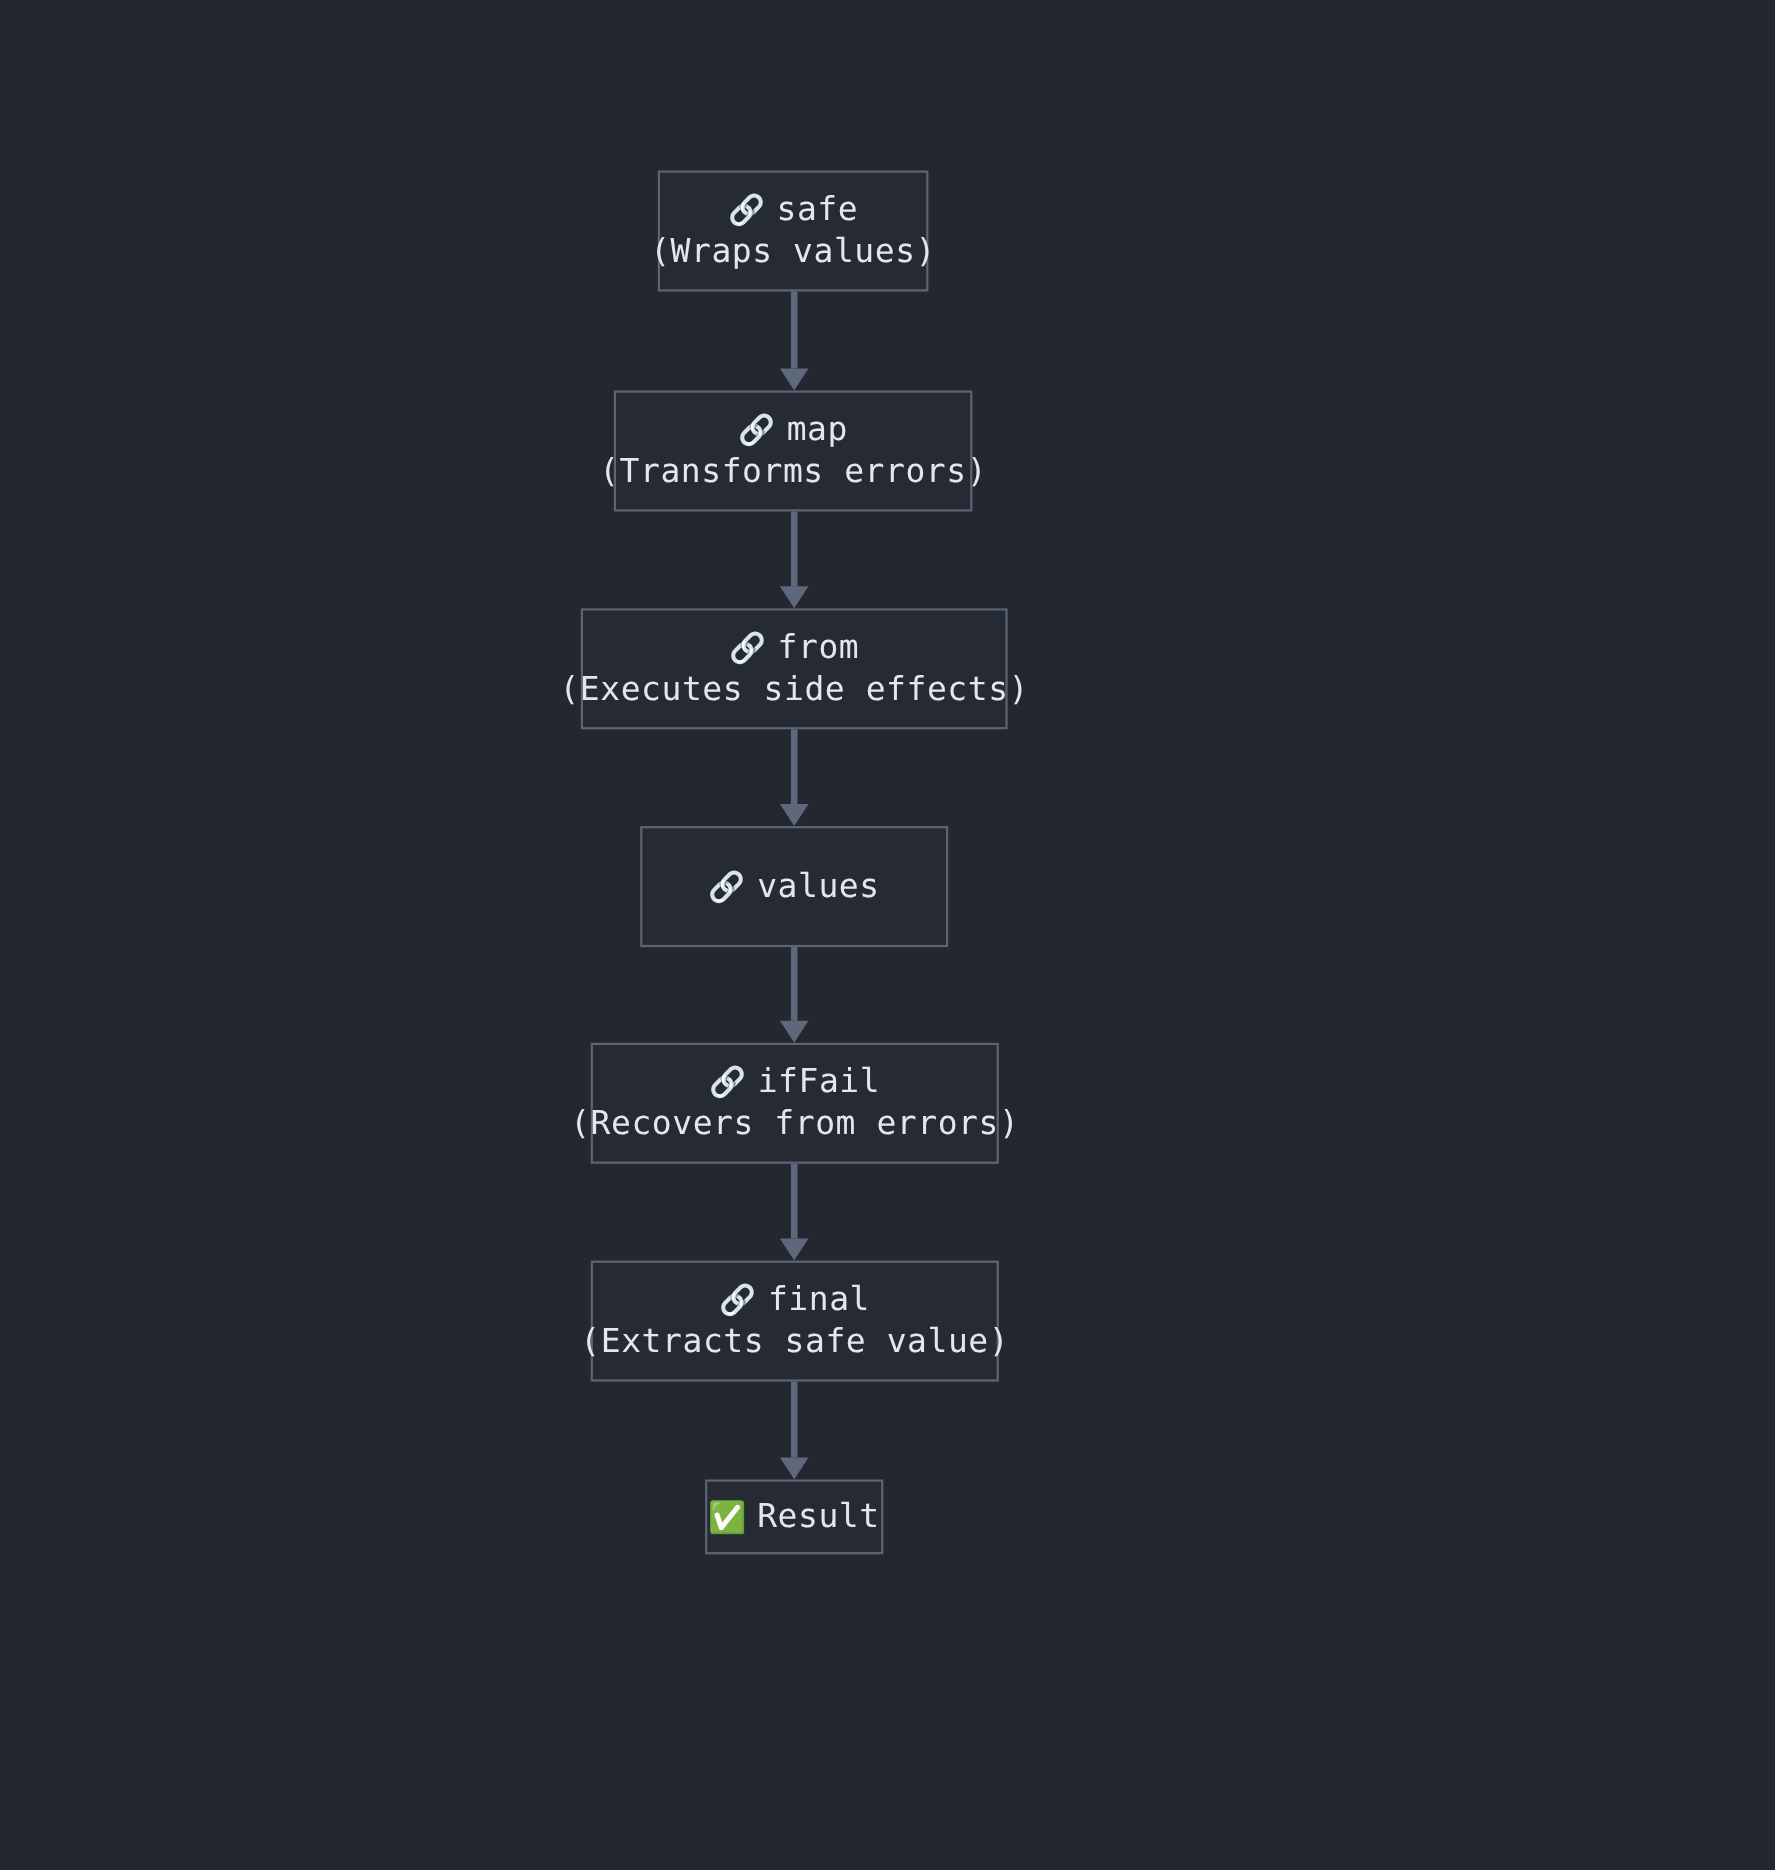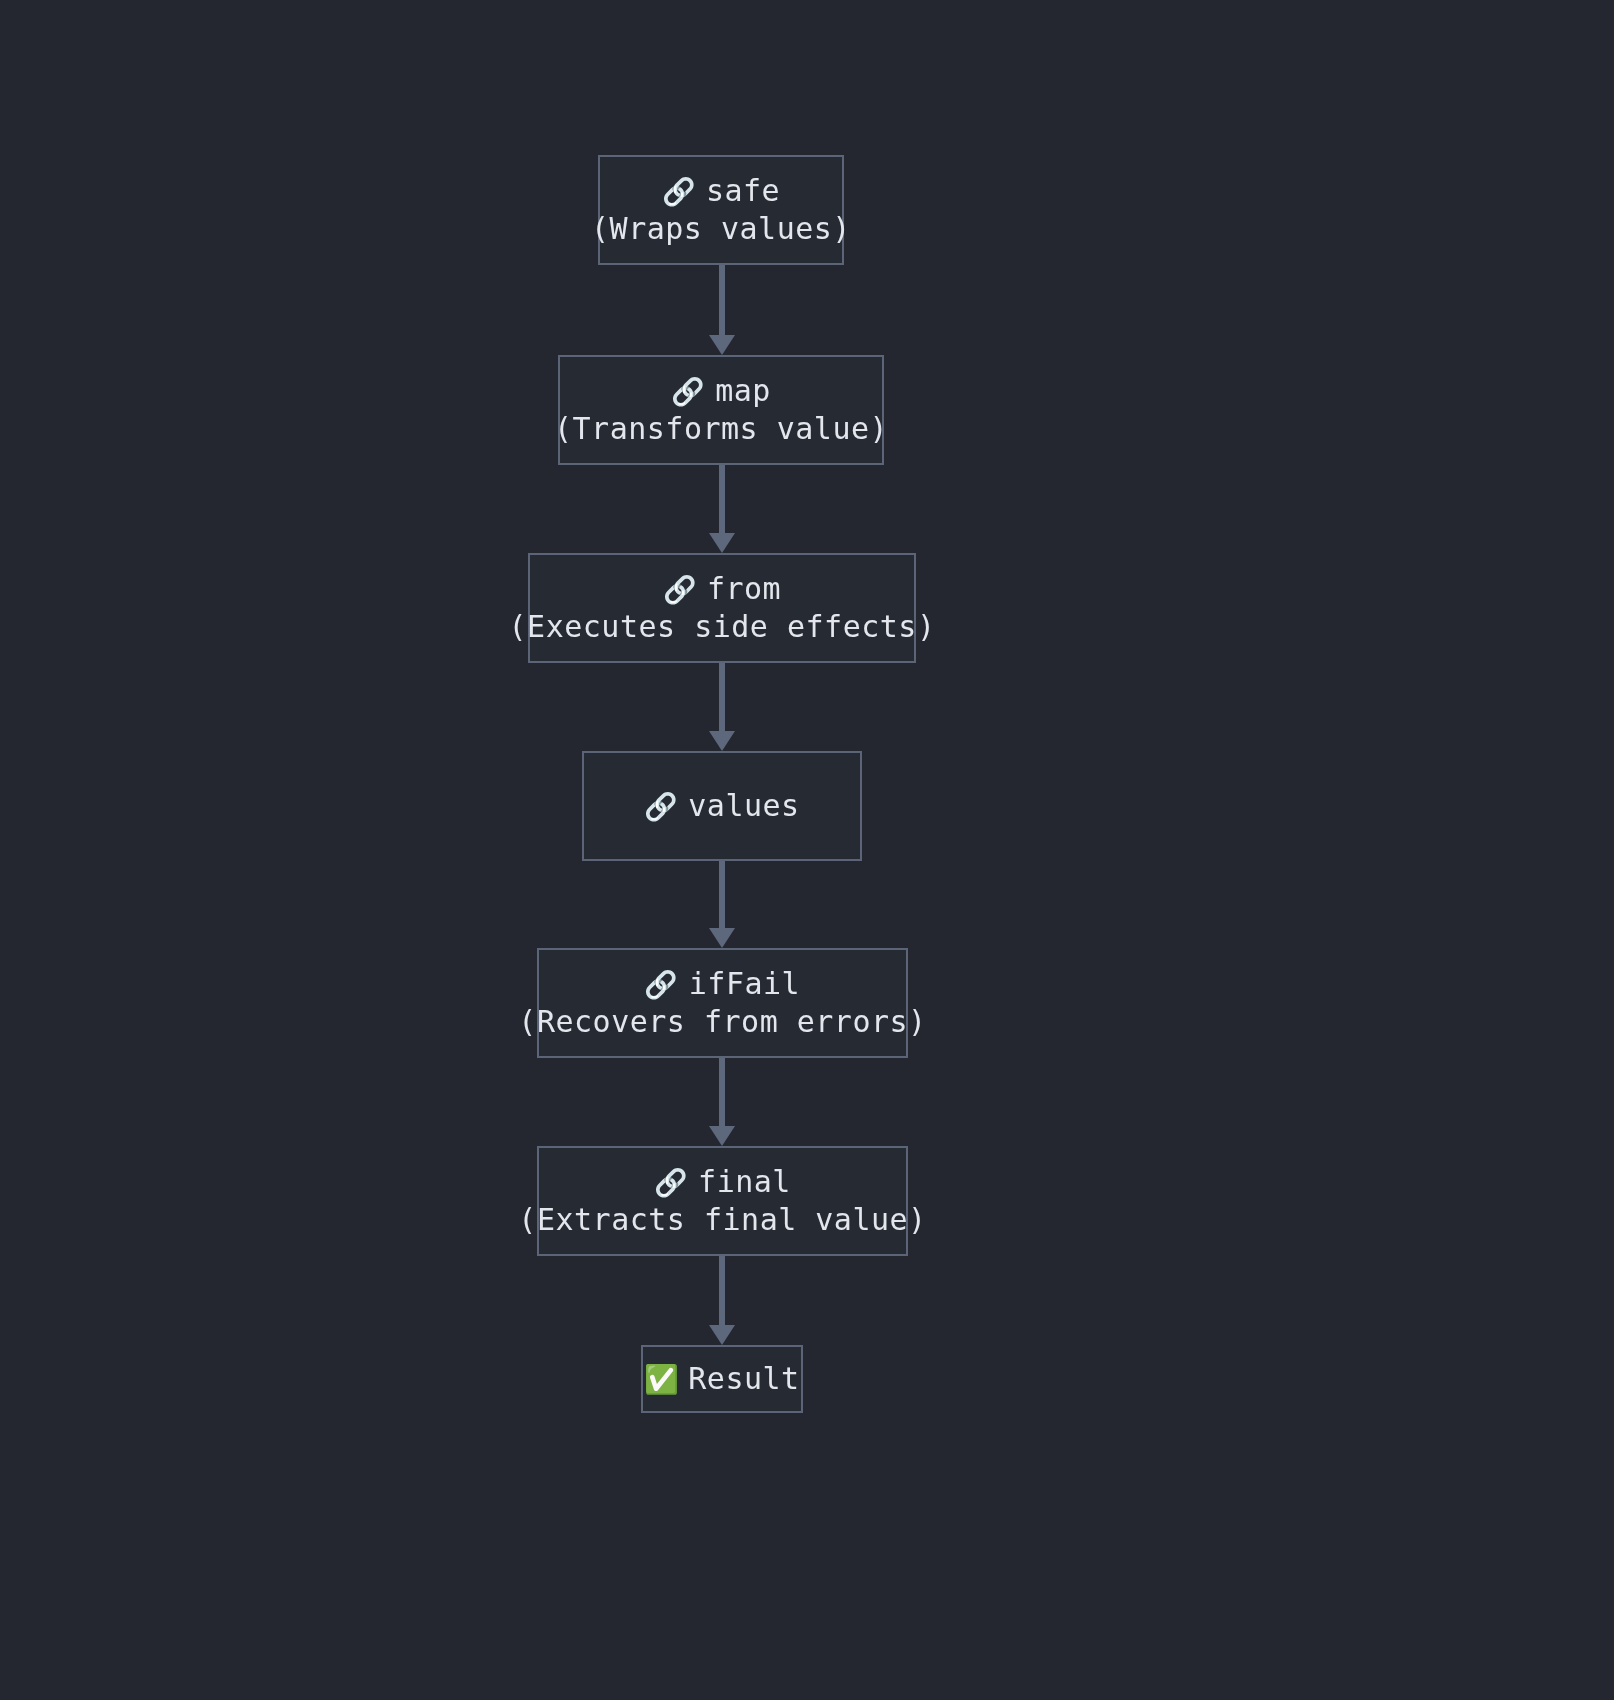--- a/index.html
+++ b/index.html
@@ -122,21 +122,21 @@
   <div class="arrow a0">
     <div class="shaft" style="height:70px;"></div>
     <div class="head" style="top:70px;"></div>
   </div>
 
   <div class="node n1">
     <span class="node-line node-title">
       <span class="node-icon">🔗</span>
       <span>map</span>
     </span>
-    <span class="node-line">(Transforms value)</span>
+    <span class="node-line">(Transforms errors)</span>
   </div>
 
   <div class="arrow a1">
     <div class="shaft" style="height:68px;"></div>
     <div class="head" style="top:68px;"></div>
   </div>
 
   <div class="node n2">
     <span class="node-line node-title">
       <span class="node-icon">🔗</span>
@@ -173,21 +173,21 @@
   <div class="arrow a4">
     <div class="shaft" style="height:68px;"></div>
     <div class="head" style="top:68px;"></div>
   </div>
 
   <div class="node n5">
     <span class="node-line node-title">
       <span class="node-icon">🔗</span>
       <span>final</span>
     </span>
-    <span class="node-line">(Extracts final value)</span>
+    <span class="node-line">(Extracts safe value)</span>
   </div>
 
   <div class="arrow a5">
     <div class="shaft" style="height:69px;"></div>
     <div class="head" style="top:69px;"></div>
   </div>
 
   <div class="node n6">
     <span class="node-line node-title">
       <span class="node-icon check">✅</span>

